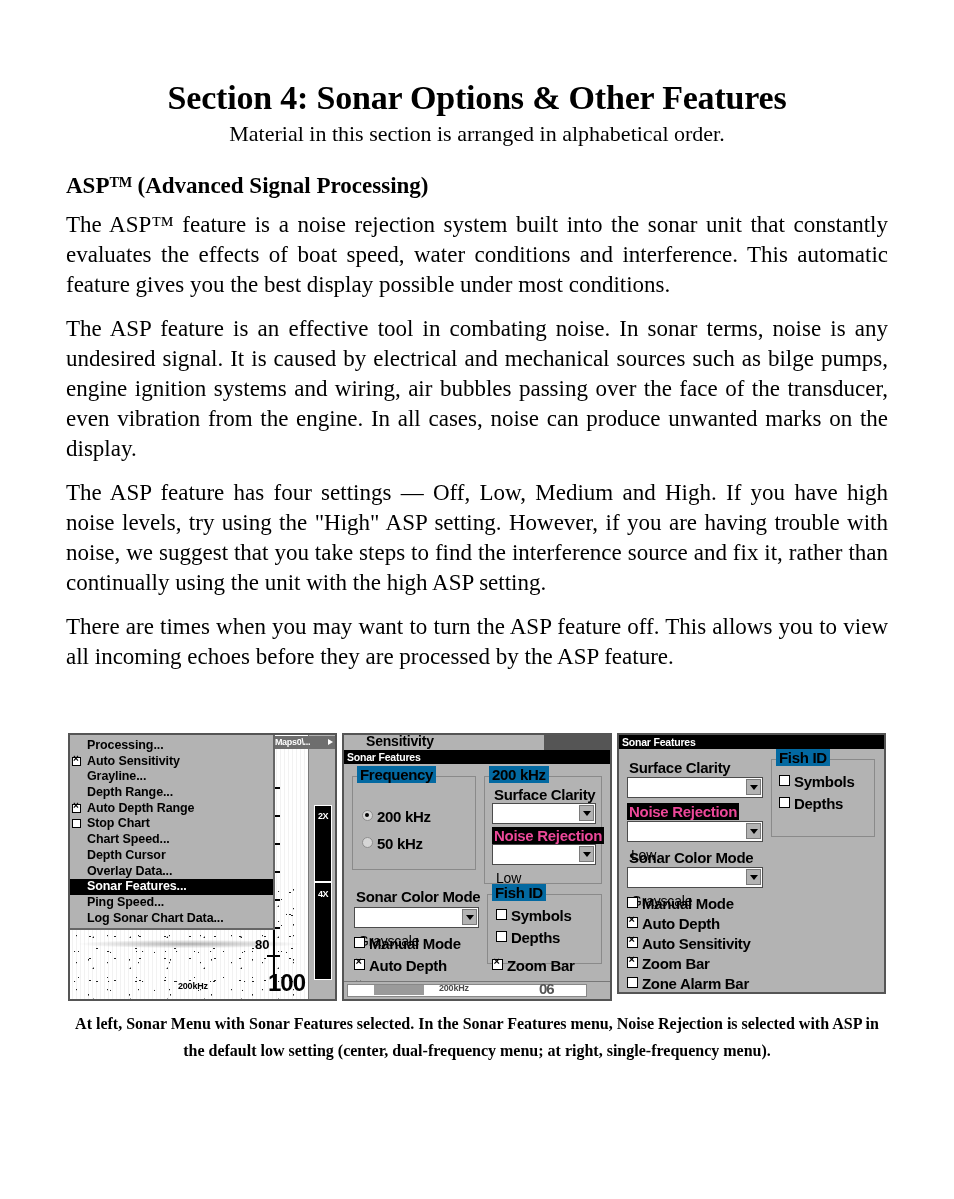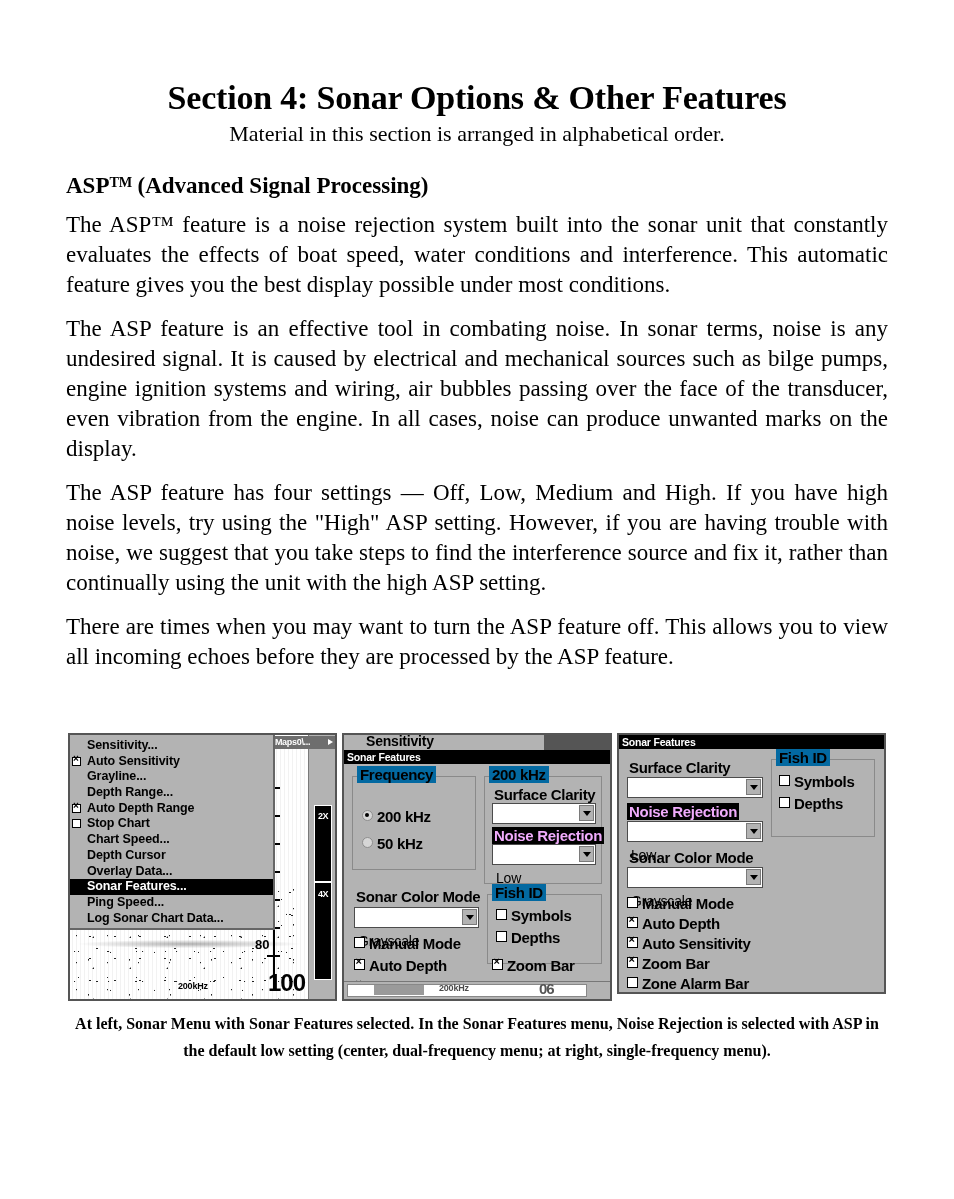--- a/index.html
+++ b/index.html
@@ -391,21 +391,21 @@
 
   .lbl {
     position: absolute;
     font-size: 15px;
     font-weight: bold;
     letter-spacing: -0.3px;
     white-space: nowrap;
   }
   .lbl.hl {
     background: #000;
-    color: #f0abfc;
+    color: #ec4899;
     padding: 0 2px;
   }
 
   .combo {
     position: absolute;
     background: #ffffff;
     border: 1.5px solid #4c4c4c;
     box-sizing: border-box;
     height: 21px;
   }
@@ -565,21 +565,21 @@
       </div>
 
       <div class="zoom-bar">
         <div class="zoom-seg" style="top:6px;">2X</div>
         <div class="zoom-div" style="top:75px;"></div>
         <div class="zoom-seg" style="top:84px;">4X</div>
       </div>
 
       <div class="menu-panel">
         <div class="menu-item">
-          <span>Sensitivity...</span>
+          <span>Processing...</span>
         </div>
         <div class="menu-item">
           <span class="mi-box checked"></span>
           <span>Auto Sensitivity</span>
         </div>
         <div class="menu-item">
           <span>Grayline...</span>
         </div>
         <div class="menu-item">
           <span>Depth Range...</span>

